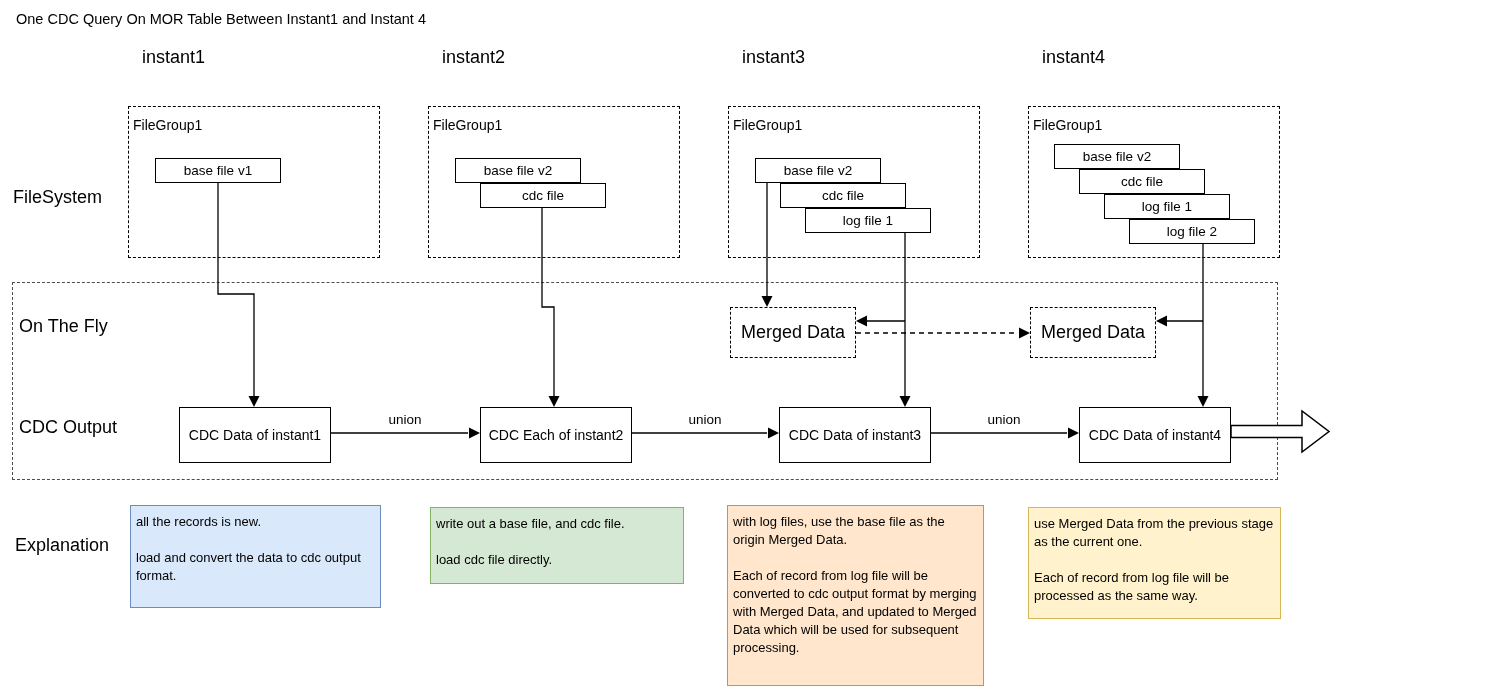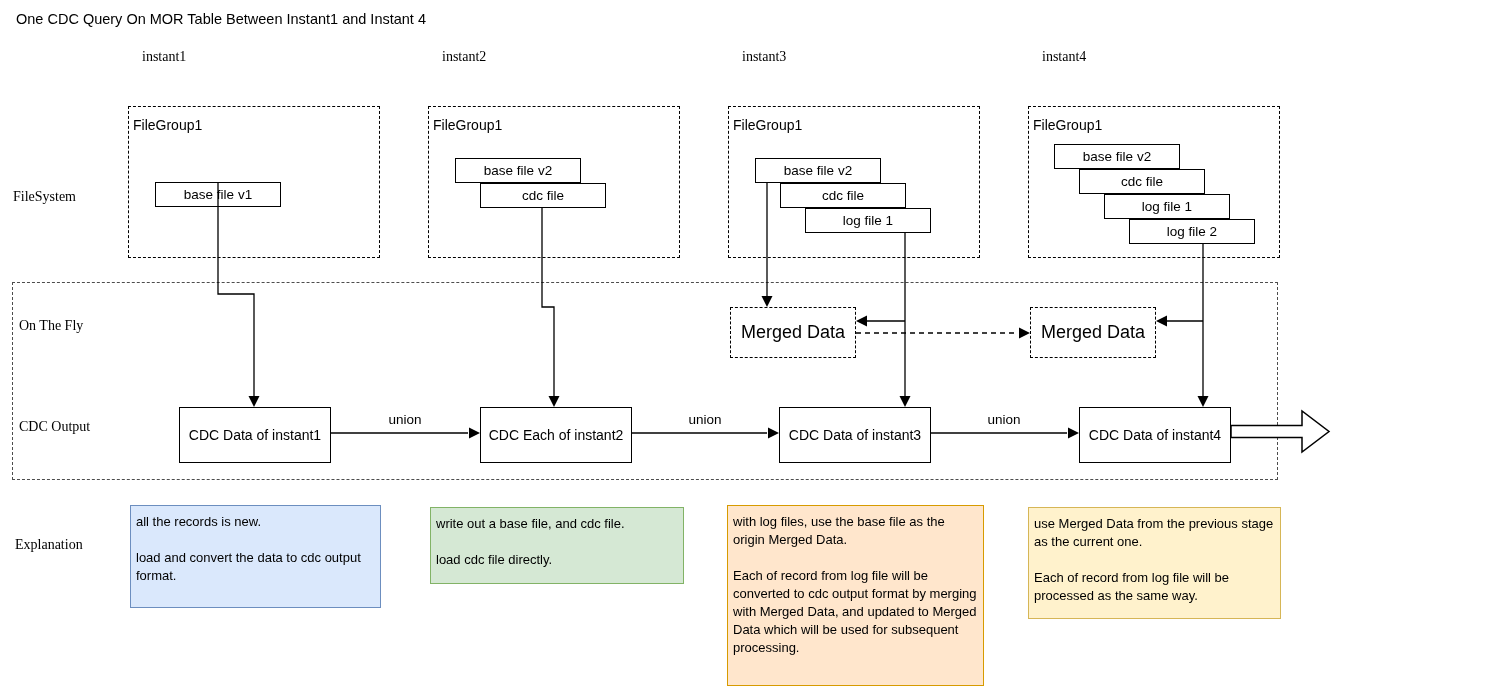--- a/index.html
+++ b/index.html
@@ -1,21 +1,21 @@
 <!DOCTYPE html>
 <html><head>
 <meta charset="utf-8">
 <style>
   html,body{margin:0;padding:0;background:#fff;}
   .canvas{
     position:relative;width:1491px;height:694px;background:#fff;overflow:hidden;
     font-family:"Liberation Sans","DejaVu Sans",sans-serif;color:#000;
   }
   .abs{position:absolute;box-sizing:border-box;}
-  .lbl{font-size:14px;line-height:16px;white-space:nowrap;font-family:Liberation Serif, serif;}
+  .lbl{font-size:18px;line-height:16px;white-space:nowrap;}
   .title{font-size:14.5px;line-height:17px;white-space:nowrap;}
   .filegroup{border:1px dashed #000;background:transparent;}
   .fg-label{position:absolute;left:4px;top:10px;font-size:14px;white-space:nowrap;}
   .filebox{
     background:#fff;border:1px solid #000;width:126px;height:25px;
     display:flex;align-items:center;justify-content:center;
     font-size:13.5px;white-space:nowrap;
   }
   .mergedbox{
     border:1px dashed #000;background:#fff;width:126px;height:51px;
@@ -67,21 +67,21 @@
   <div class="abs filegroup" style="left:428px;top:106px;width:252px;height:152px;">
     <div class="fg-label">FileGroup1</div>
   </div>
   <div class="abs filegroup" style="left:728px;top:106px;width:252px;height:152px;">
     <div class="fg-label">FileGroup1</div>
   </div>
   <div class="abs filegroup" style="left:1028px;top:106px;width:252px;height:152px;">
     <div class="fg-label">FileGroup1</div>
   </div>
 
-  <div class="abs filebox" style="left:155px;top:158px;margin-top:24px;">base file v1</div>
+  <div class="abs filebox" style="left:155px;top:158px;">base file v1</div>
 
   <div class="abs filebox" style="left:455px;top:158px;">base file v2</div>
   <div class="abs filebox" style="left:480px;top:183px;">cdc file</div>
 
   <div class="abs filebox" style="left:755px;top:158px;">base file v2</div>
   <div class="abs filebox" style="left:780px;top:183px;">cdc file</div>
   <div class="abs filebox" style="left:805px;top:208px;">log file 1</div>
 
   <div class="abs filebox" style="left:1054px;top:144px;">base file v2</div>
   <div class="abs filebox" style="left:1079px;top:169px;">cdc file</div>

